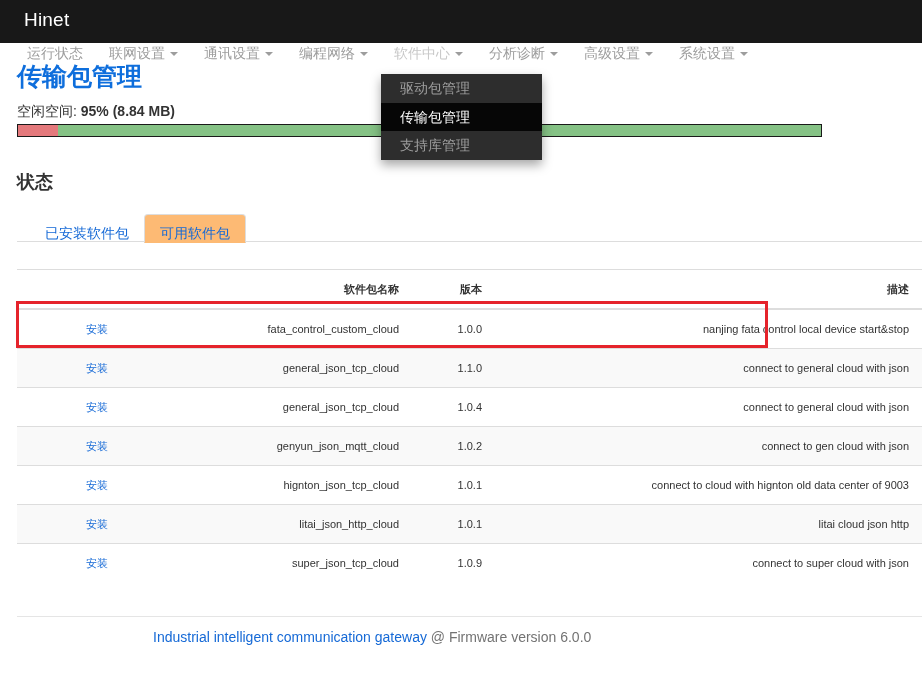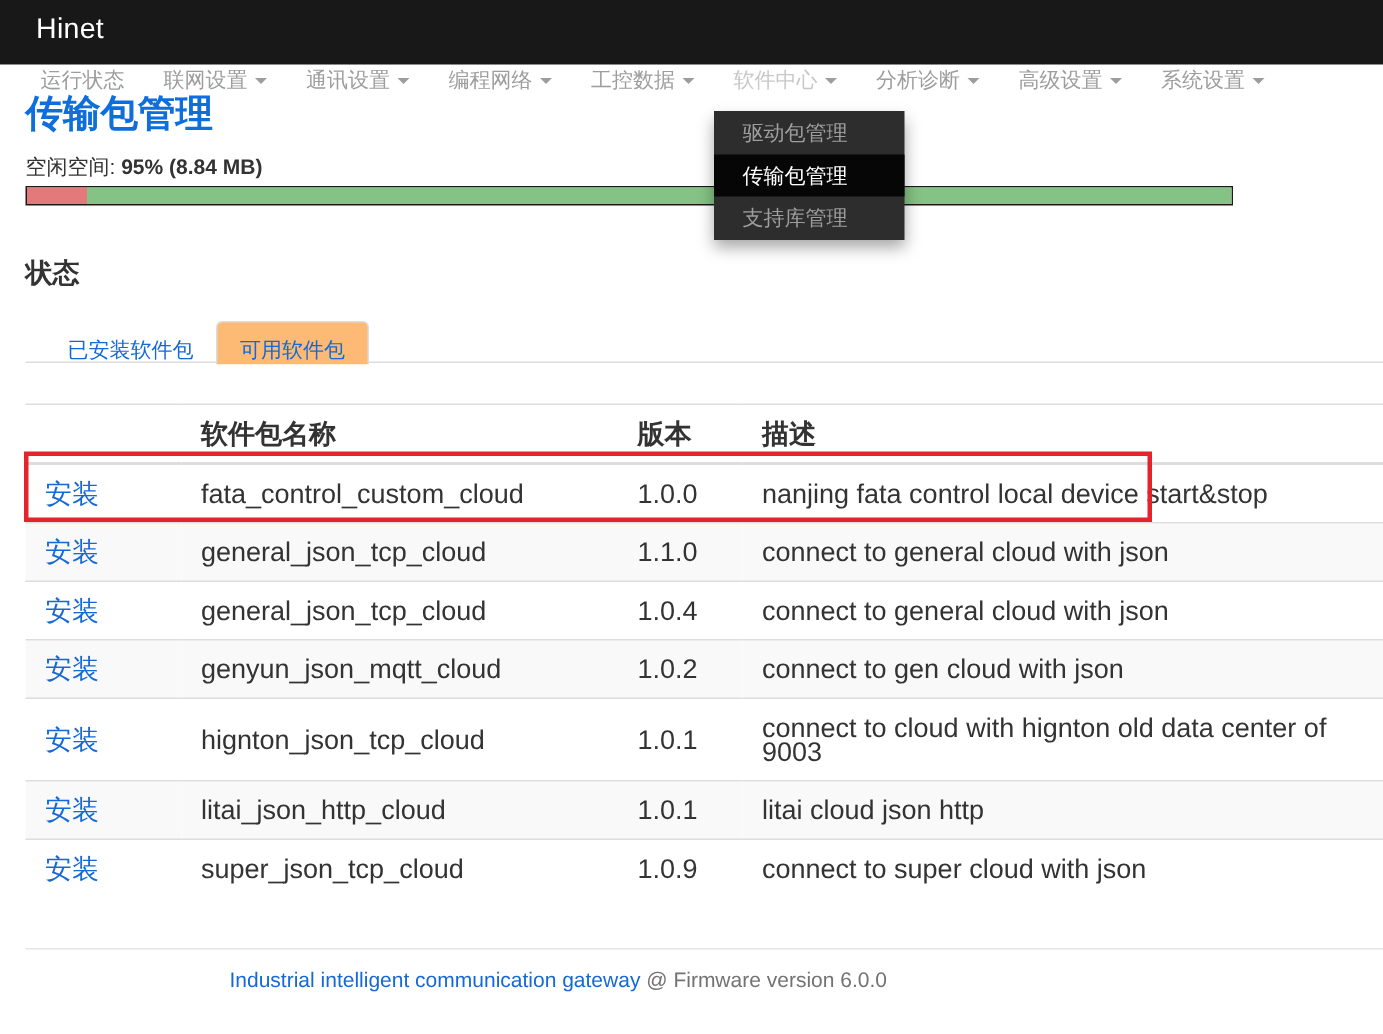--- a/index.html
+++ b/index.html
@@ -14,21 +14,21 @@
   
   .navbar{height:43px; background:var(--navbar-bg); display:flex; align-items:stretch; position:relative; z-index:20;flex-direction:column;}
   .brand{color:#fff; font-size:19px; font-weight:500; padding:9px 10px 0 24px; letter-spacing:.2px;}
   .nav{display:flex; margin-left:14px;}
   .nav-li{position:relative; display:flex;}
   .nav-link{color:var(--nav-text); padding:14px 13px 13px; line-height:16px; display:block; white-space:nowrap;}
   .nav-li.open .nav-link{color:#c8c8c8;}
   .caret{display:inline-block; width:0; height:0; margin-left:5px; vertical-align:2px;
          border-left:4px solid transparent; border-right:4px solid transparent; border-top:4px solid var(--nav-text);}
   
-  .dropdown{position:absolute; top:100%; left:0; width:127px; background:#2d2d2d;
+  .dropdown{position:absolute; top:100%; left:0; width:161px; background:#2d2d2d;
             box-shadow:0 5px 10px rgba(0,0,0,.35);}
   .dropdown-item{padding:5px 19px; line-height:18.5px; color:var(--nav-text); white-space:nowrap; cursor:pointer;}
   .dropdown-item.selected{background:#060606; color:#fff;}
 
   
   .content{padding:0 0 0 17px;}
   .page-title{color:var(--accent); font-size:25px; font-weight:700; margin:19px 0 0; line-height:1.12;}
   .free-line{margin-top:13px; line-height:17px;}
   .free-line b{font-weight:700;}
   .space-bar{margin-top:4px; width:805px; height:13px; border:1px solid #1a1a1a; display:flex; background:#fff;}
@@ -37,21 +37,21 @@
 
   .status-h{font-size:18px; font-weight:700; margin:33px 0 0; color:#333;}
 
   .tabs{display:flex; border-bottom:1px solid #ddd; margin-top:10px; padding-left:13px; height:38px; align-items:flex-end;}
   .tab{color:var(--link); padding:10px 15px 1px; line-height:16px; position:relative; top:1px;}
   .tab.active{background:#fdba74; border:1px solid #ddd; border-bottom:1px solid transparent;
               border-radius:4px 4px 0 0; margin-bottom:-1px;}
 
   .table-wrap{position:relative; margin-top:27px;}
   table{width:100%; border-collapse:collapse; border-top:1px solid #ddd;}
-  th,td{text-align:left; padding:11px 13px; line-height:16px; font-size:18px;}
+  th,td{text-align:right; padding:11px 13px; line-height:16px; font-size:11px;}
   th{font-weight:700; border-bottom:2px solid #ddd;}
   tbody td{border-top:1px solid #ddd;}
   tbody tr:first-child td{border-top:0;}
   tbody tr:nth-child(even){background:#f9f9f9;}
   .col-action{width:104px;} .col-name{width:291px;} .col-ver{width:83px;}
   .install-link{color:var(--link);}
   .red-box{position:absolute; left:-1px; top:32px; width:752px; height:47px;
            border:3px solid var(--hl-red); pointer-events:none;}
 
   .footer-hr{border:0; border-top:1px solid #e5e5e5; margin:34px 0 0;}
@@ -68,23 +68,20 @@
         <a class="nav-link">运行状态</a>
       </div>
       <div class="nav-li">
         <a class="nav-link">联网设置<span class="caret"></span></a>
       </div>
       <div class="nav-li">
         <a class="nav-link">通讯设置<span class="caret"></span></a>
       </div>
       <div class="nav-li">
         <a class="nav-link">编程网络<span class="caret"></span></a>
-      </div>
-      <div class="nav-li">
-        <a class="nav-link">工控数据<span class="caret"></span></a>
       </div>
       <div class="nav-li open">
         <a class="nav-link">软件中心<span class="caret"></span></a>
         <div class="dropdown">
           <div class="dropdown-item">驱动包管理</div>
           <div class="dropdown-item selected">传输包管理</div>
           <div class="dropdown-item">支持库管理</div>
         </div>
       </div>
       <div class="nav-li">

